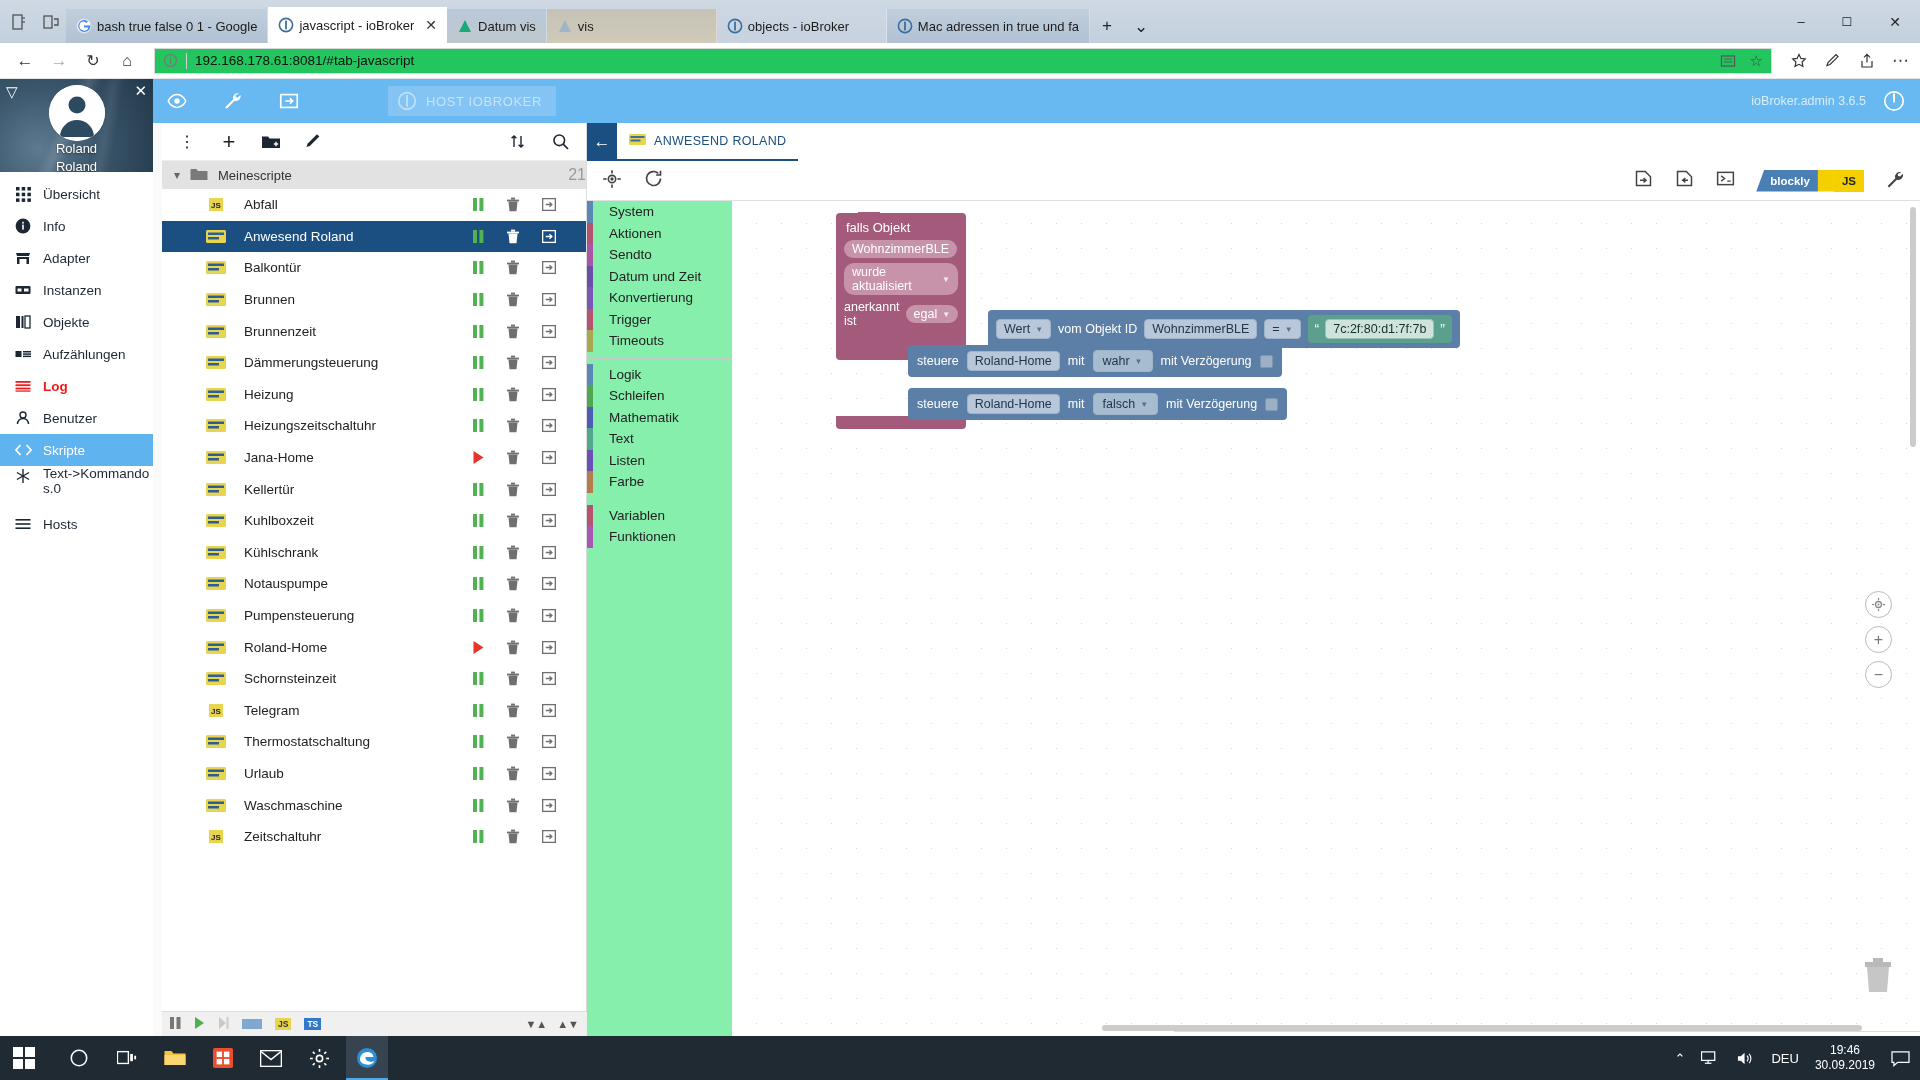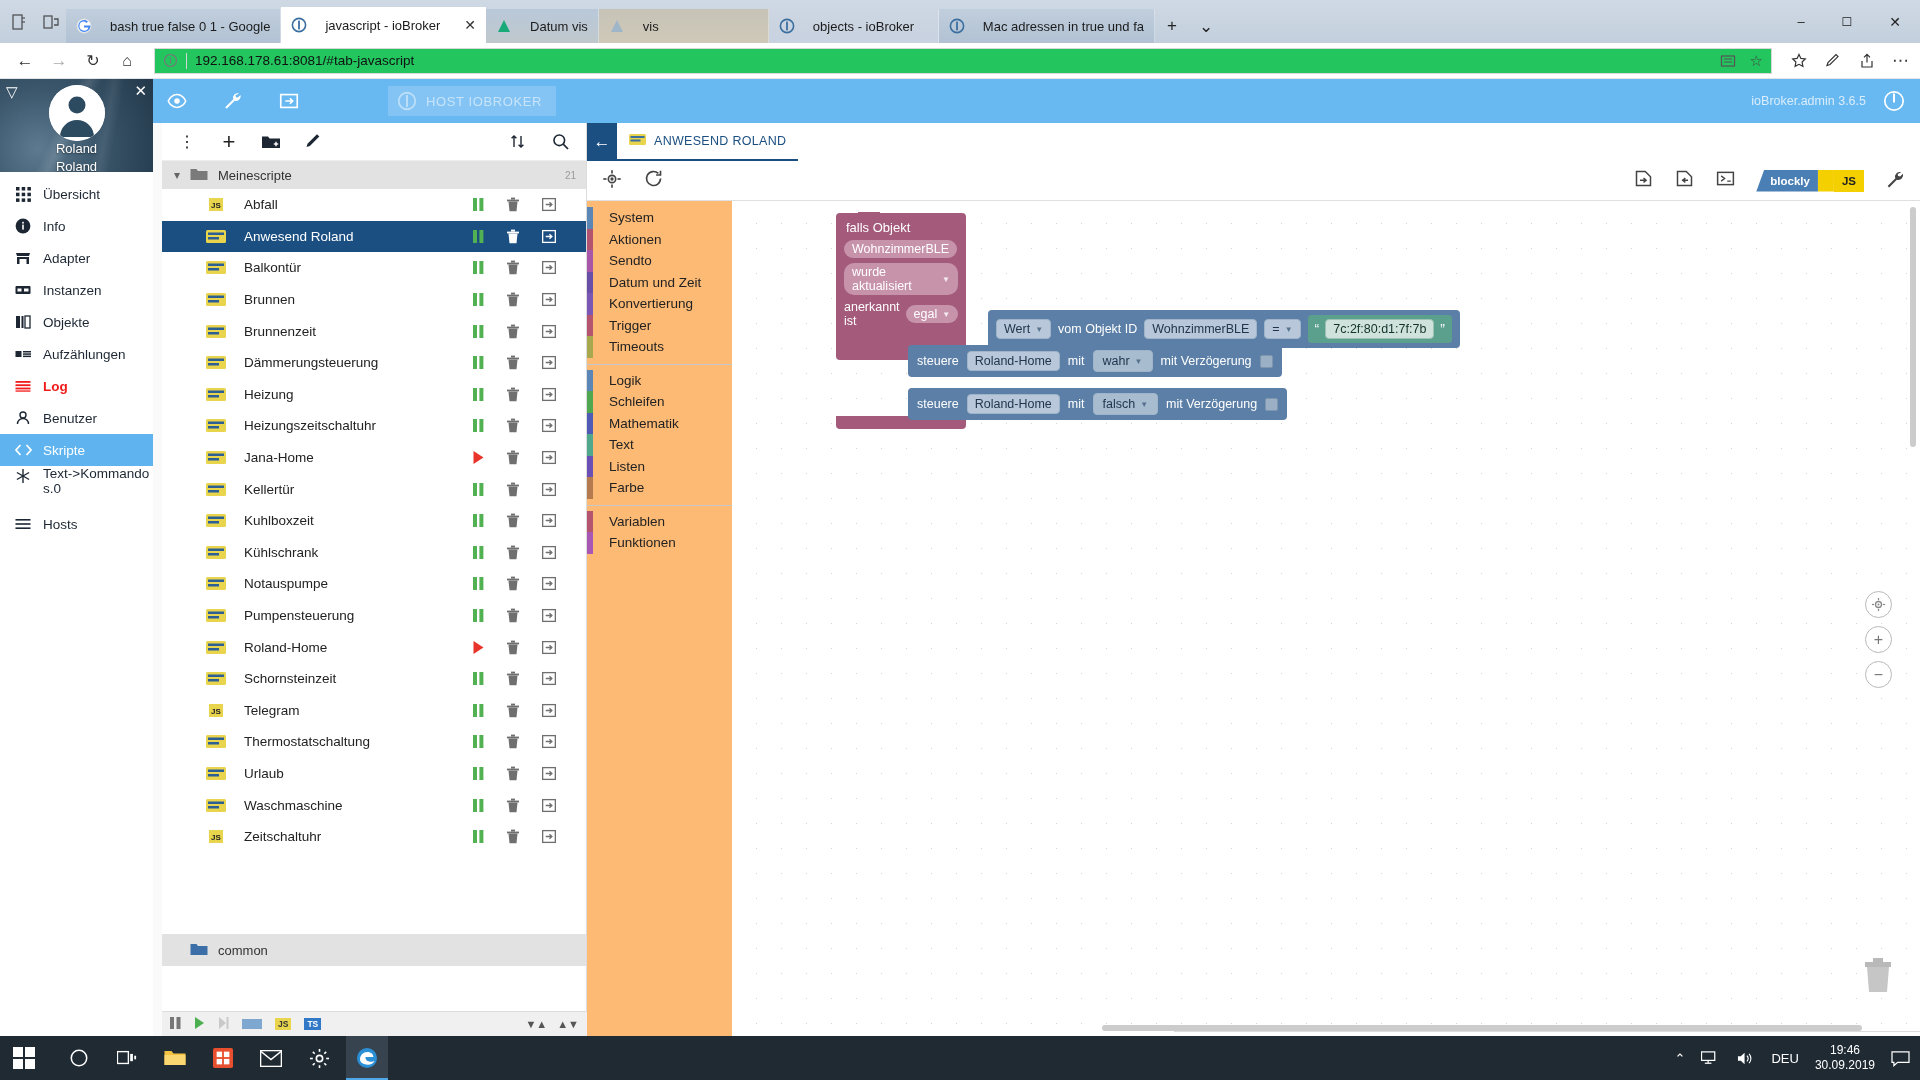--- a/index.html
+++ b/index.html
@@ -13,21 +13,21 @@
 
   
   .browser-tabbar {
     position: absolute; left:0; top:0; width:1920px; height:43px;
     background: linear-gradient(to bottom,#cfd9e4,#c3cfdd);
     display:flex; align-items:flex-end;
   }
   .tb-sysicons { display:flex; align-items:center; height:43px; padding:0 6px 0 10px; gap:14px; }
   .tb-sysicon { width:18px; height:18px; opacity:.8; }
   .tab {
-    height:34px; min-width:60px; display:flex; align-items:center; gap:18px;
+    height:34px; min-width:60px; display:flex; align-items:center; gap:5px;
     padding:0 10px; font-size:13px; color:#1b1b1b; position:relative;
     border-right:1px solid rgba(255,255,255,.35);
     white-space:nowrap; overflow:hidden;
   }
   .tab.inactive { background: linear-gradient(to bottom, rgba(190,205,220,.85), rgba(176,192,210,.9)); }
   .tab.t-fade1 { background: linear-gradient(to bottom,#b9c8da,#bfc8cc); }
   .tab.t-fade2 { background: linear-gradient(to bottom,#c6c3b7,#cfc9b8); }
   .tab.t-fade3 { background: linear-gradient(to bottom,#cdd6e2,#c8d2e0); }
   .tab.active { background:#fff; height:36px; border-right:none; }
   .tab .fav { width:16px; height:16px; flex:none; display:block; }
@@ -118,21 +118,21 @@
   .sp-toolbar {
     height:38px; display:flex; align-items:center; gap:8px; padding:0 8px;
     border-bottom:1px solid #eee;
   }
   .sp-btn { width:34px; height:34px; display:flex; align-items:center; justify-content:center; color:#222; }
   .sp-right { margin-left:auto; display:flex; gap:10px; }
   .sp-folderrow {
     height:28px; background:#e2e2e2; display:flex; align-items:center; gap:10px;
     padding-left:12px; font-size:13px; color:#333;
   }
-  .sp-folderrow .count { margin-left:auto; padding-right:10px; color:#9a9a9a; font-size:10px; }
+  .sp-folderrow .count { margin-left:auto; padding-right:0; color:#9a9a9a; font-size:16px; }
   .scriptlist { height:745px; overflow:hidden; }
   .srow {
     height:31.6px; display:flex; align-items:center; padding-left:44px; font-size:13.5px; color:#222;
   }
   .srow.sel { background:#1b4f82; color:#fff; }
   .srow .sicon { width:20px; height:13px; flex:none; margin-right:18px; }
   .srow .sname { flex:1; }
   .srow .acts { display:flex; align-items:center; gap:22px; padding-right:30px; }
   .ico-pause { width:11px; height:13px; display:block; }
   .ico-run { width:11px; height:13px; display:block; }
@@ -171,21 +171,21 @@
   .bb-left { background:#4a7fb5; color:#fff; padding:0 8px 0 14px; height:22px; display:flex; align-items:center;
     clip-path: polygon(8px 0, 100% 0, 100% 100%, 0 100%); }
   .bb-mid { background:#f5d000; width:16px; height:22px; clip-path: polygon(0 0, 100% 0, 100% 100%, 0 100%); }
   .bb-right { background:#f5d000; color:#222; padding:0 8px; height:22px; display:flex; align-items:center; }
 
   .workspace {
     position:absolute; left:0; top:78px; width:1333px; height:835px;
     display:flex;
   }
   .toolbox {
-    width:145px; background:#fdba74; padding-top:6px; flex:none;
+    width:145px; background:#86efac; padding-top:0; flex:none;
     font-size:13.5px; color:#222;
   }
   .tcat { display:flex; align-items:center; height:21.5px; }
   .tcat .swatch { width:6px; height:21.5px; flex:none; margin-right:16px; }
   .tsep { height:1px; background:#c8c8c8; margin:6px 0 5px 0; }
   .canvas {
     flex:1; position:relative; background-color:#fff;
     background-image:
       radial-gradient(rgba(0,0,0,.17) 0.8px, transparent 0.9px);
     background-size:25px 25px; background-position:12px 10px;
@@ -1243,28 +1243,20 @@
             <span>
               <svg class="ico-export" viewBox="0 0 15 14">
                 <rect x="0.7" y="0.7" width="13.6" height="12.6" fill="none" stroke="#6f6f6f" stroke-width="1.4"></rect>
                 <path d="M4 7h6M8 4.6L10.6 7 8 9.4" fill="none" stroke="#6f6f6f" stroke-width="1.4"></path>
               </svg>
             </span>
           </span>
         </div>
       </div>
 
-    <div class="sp-folderrow2">
-      <span>
-        <svg width="18" height="14" viewBox="0 0 18 14">
-            <path d="M0.5 2h6l1.4 2H17.5v9H0.5z" fill="#3c6fa8"></path>
-          </svg>
-      </span>
-      <span>common</span>
-    </div>
 
     <div class="sp-bottombar">
       <span>
         <svg width="11" height="12" viewBox="0 0 11 12">
             <rect x="0" y="0" width="4" height="12" fill="#777"></rect>
             <rect x="6.5" y="0" width="4" height="12" fill="#777"></rect>
           </svg>
       </span>
       <span>
         <svg width="11" height="12" viewBox="0 0 11 12">

